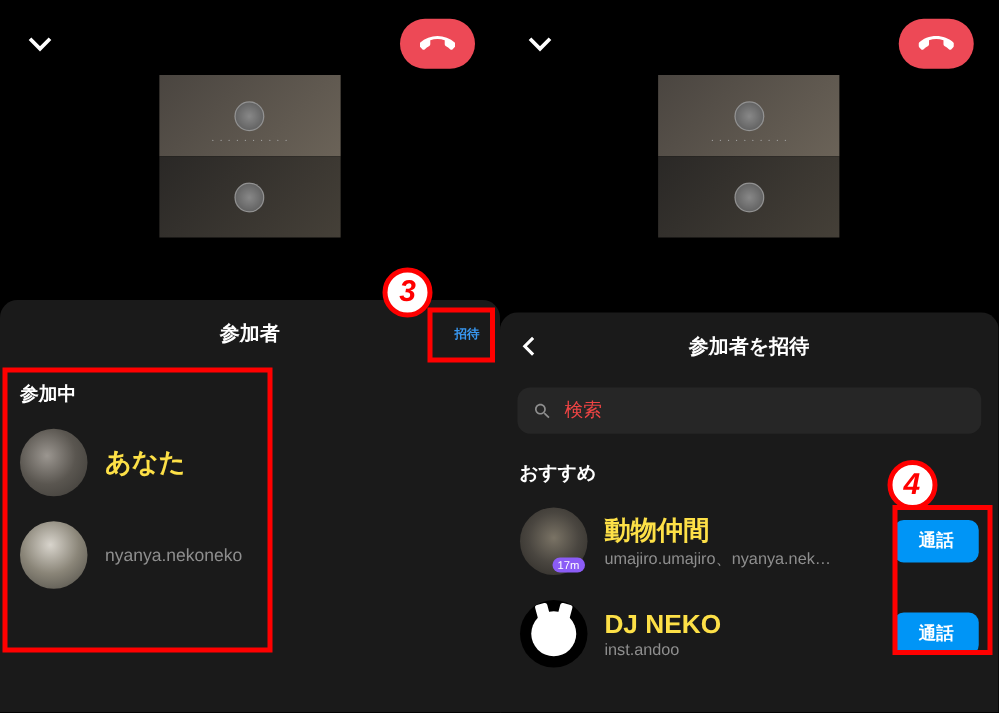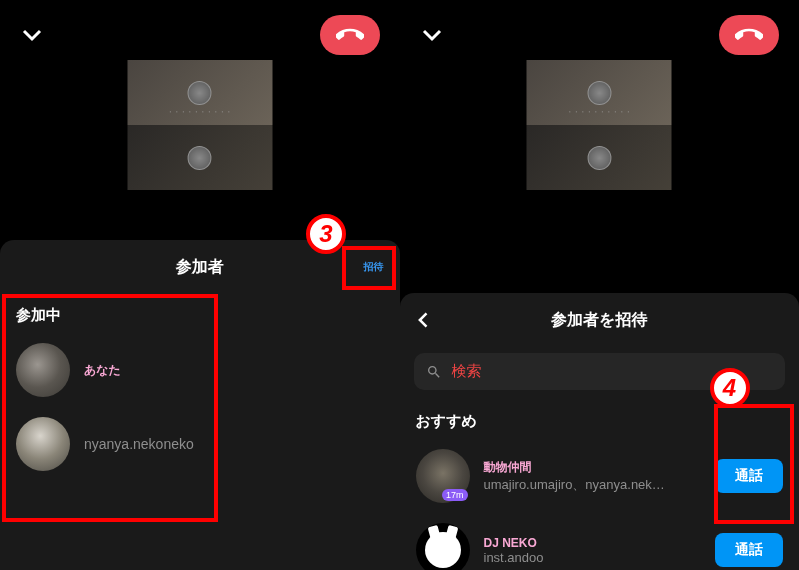--- a/index.html
+++ b/index.html
@@ -94,21 +94,21 @@
     }
     .bottom-sheet {
       position: absolute;
       bottom: 0;
       left: 0;
       right: 0;
       background: #1a1a1a;
       border-radius: 14px 14px 0 0;
     }
     .sheet-left { height: 330px; }
-    .sheet-right { height: 277px; }
+    .sheet-right { height: 320px; }
     .sheet-header {
       display: flex;
       align-items: center;
       justify-content: center;
       position: relative;
       height: 54px;
     }
     .sheet-title {
       font-size: 16px;
       font-weight: 600;
@@ -182,23 +182,23 @@
       font-size: 9px;
       padding: 1px 4px;
       border-radius: 6px;
       z-index: 2;
     }
     .participant-info {
       flex: 1;
       min-width: 0;
     }
     .participant-name {
-      font-size: 12px;
+      font-size: 21px;
       font-weight: 600;
-      color: #f9a8d4;
+      color: #fde047;
     }
     .participant-username {
       font-size: 14px;
       color: #8e8e8e;
     }
     .participant-subtitle {
       font-size: 13px;
       color: #8e8e8e;
       white-space: nowrap;
       overflow: hidden;

